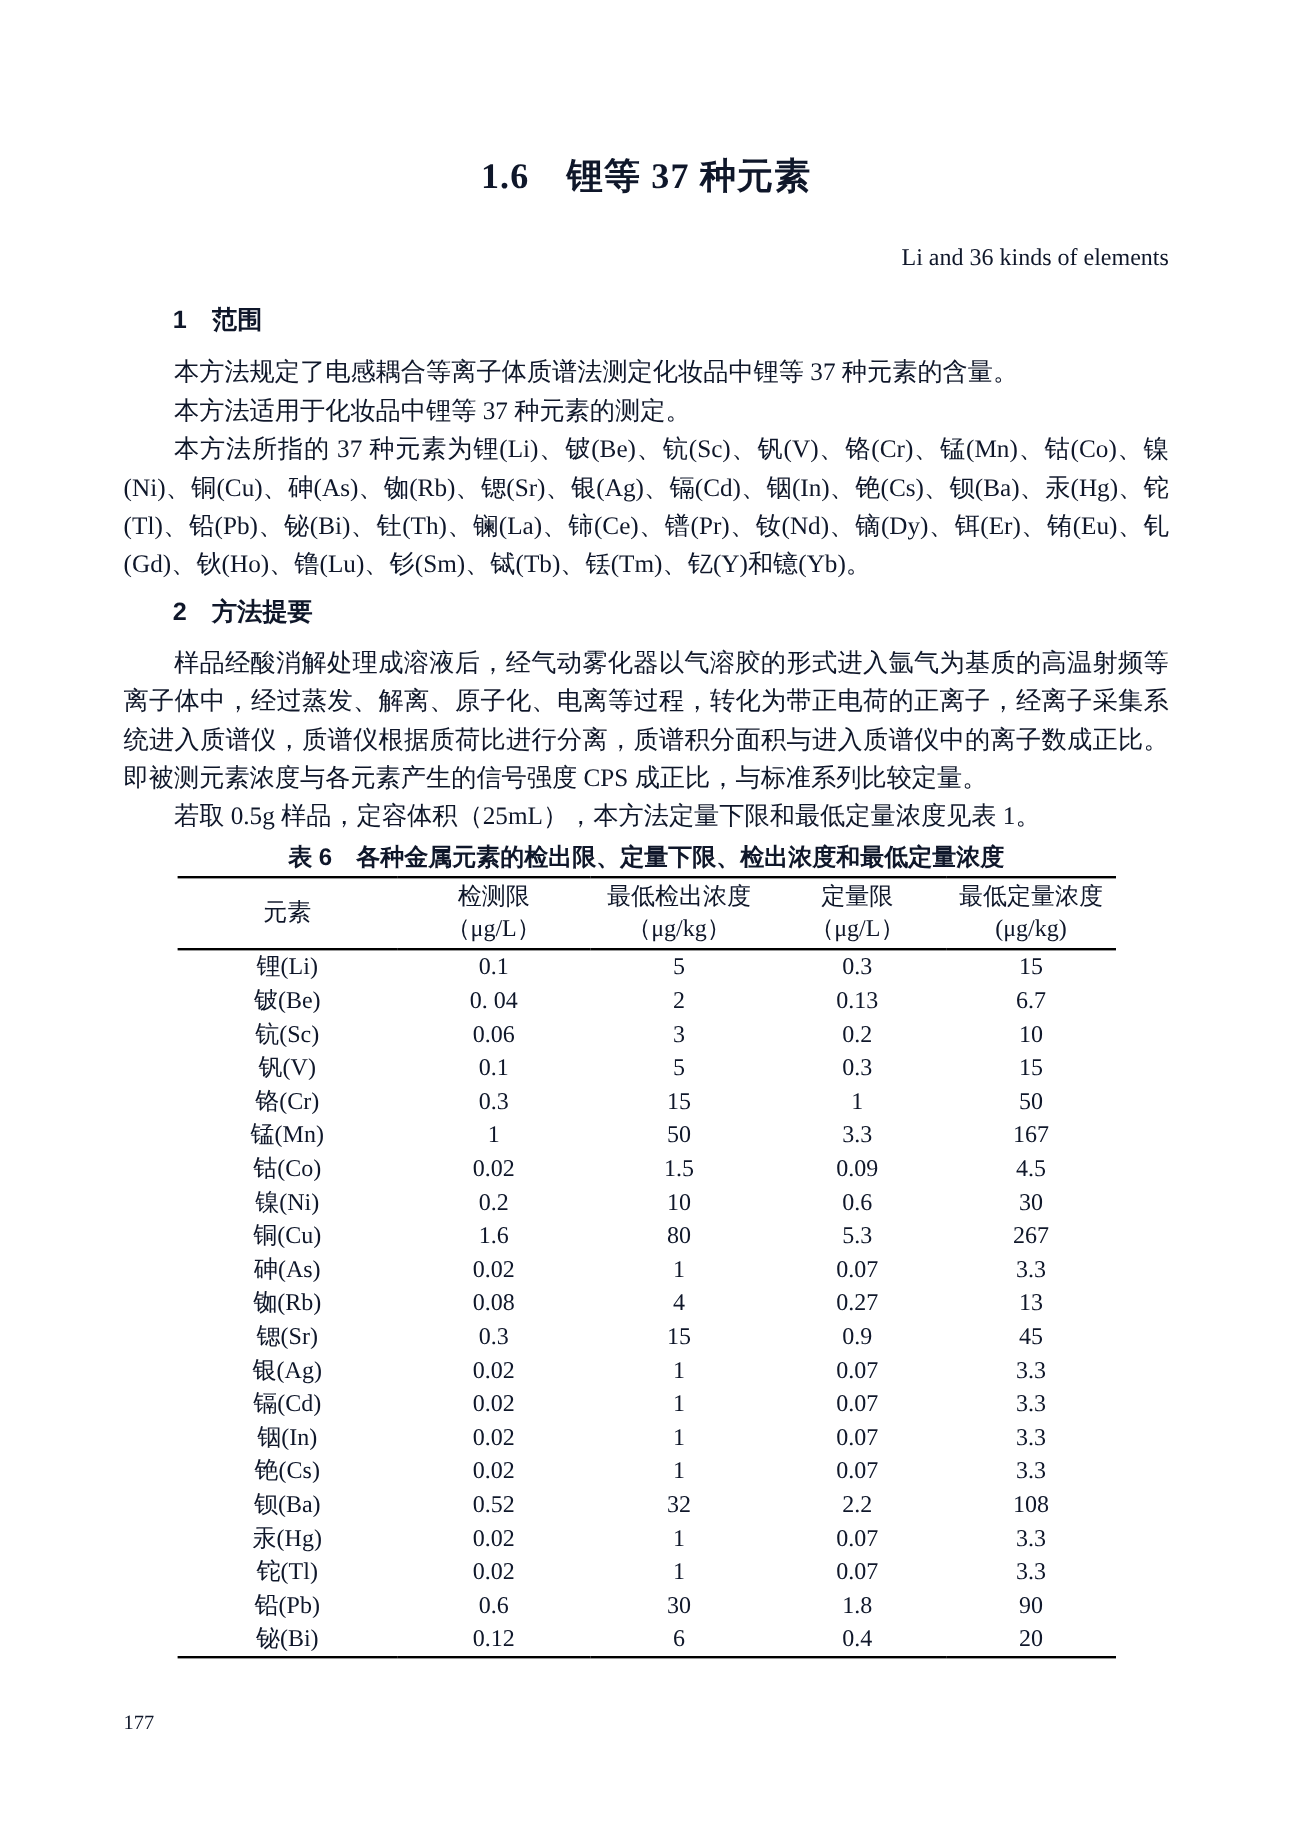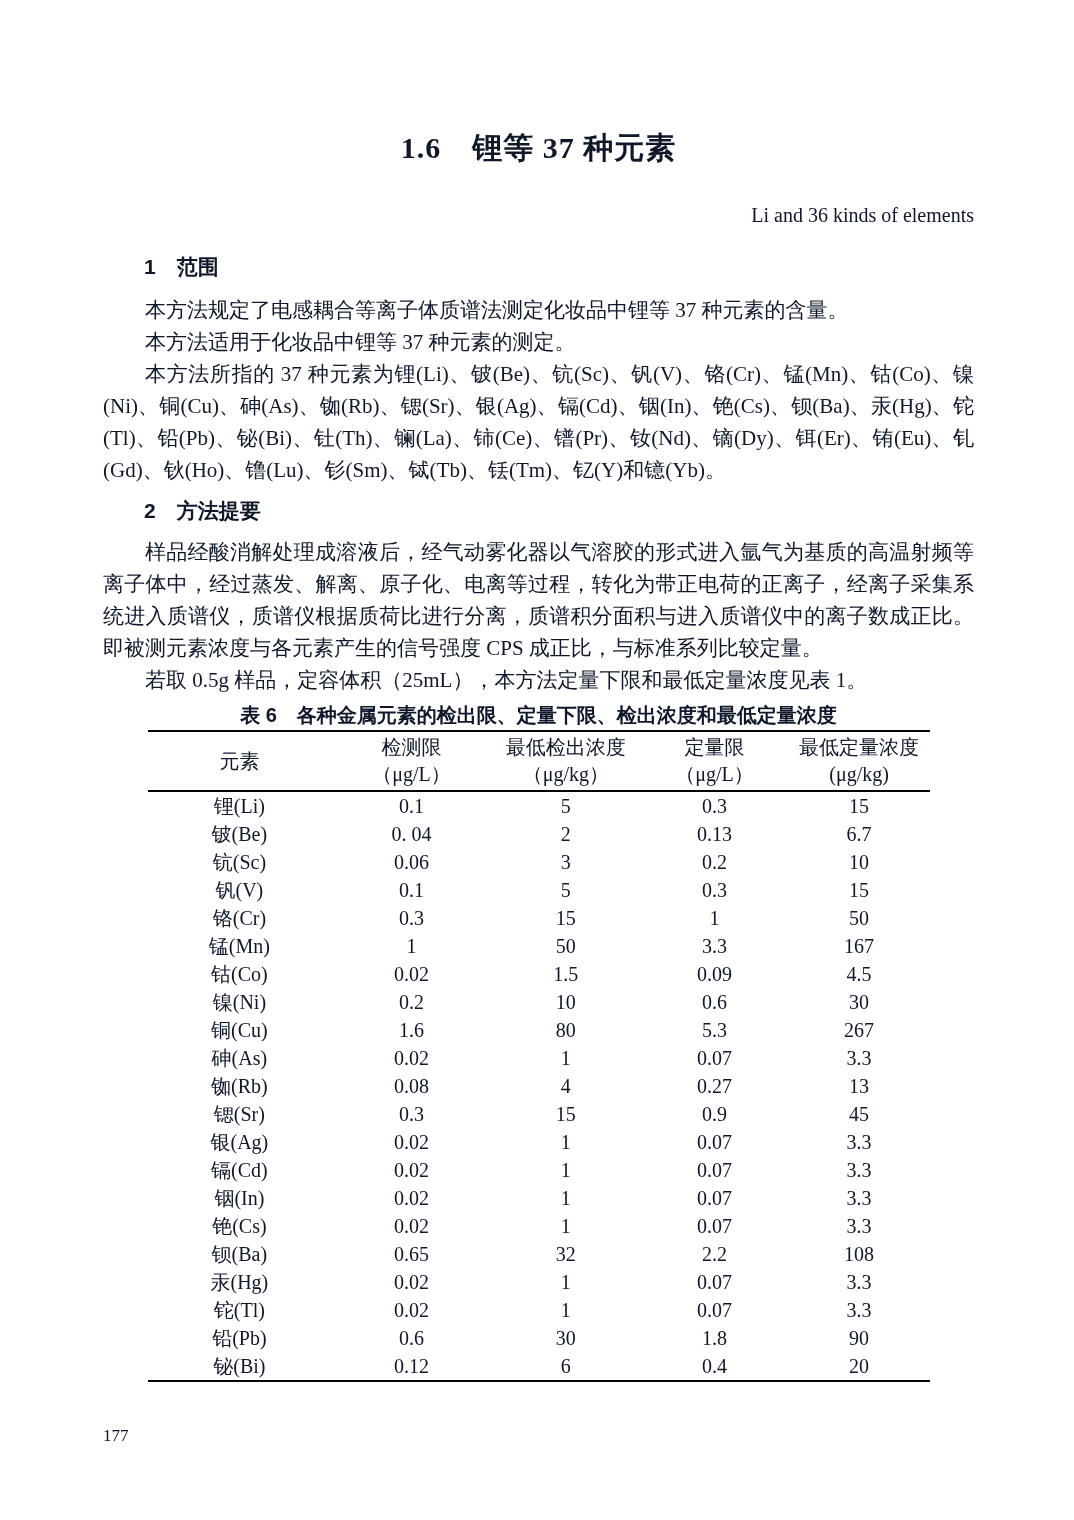--- a/index.html
+++ b/index.html
@@ -212,21 +212,21 @@
         </tr>
         <tr>
           <td>铯(Cs)</td>
           <td>0.02</td>
           <td>1</td>
           <td>0.07</td>
           <td>3.3</td>
         </tr>
         <tr>
           <td>钡(Ba)</td>
-          <td>0.65</td>
+          <td>0.52</td>
           <td>32</td>
           <td>2.2</td>
           <td>108</td>
         </tr>
         <tr>
           <td>汞(Hg)</td>
           <td>0.02</td>
           <td>1</td>
           <td>0.07</td>
           <td>3.3</td>

